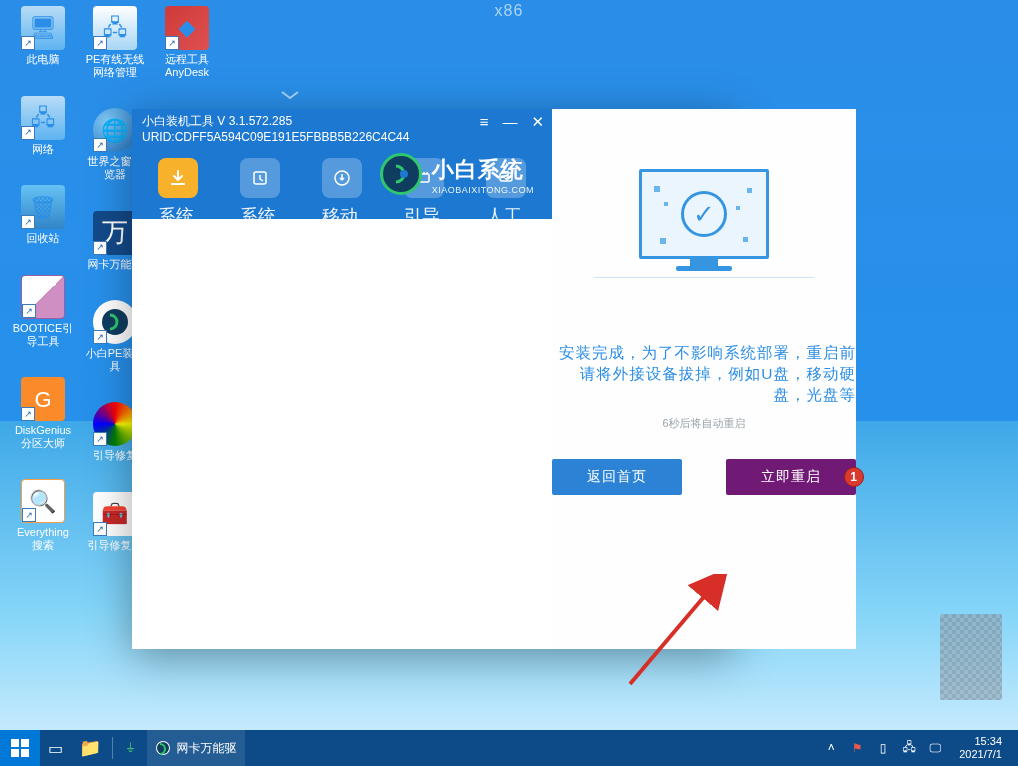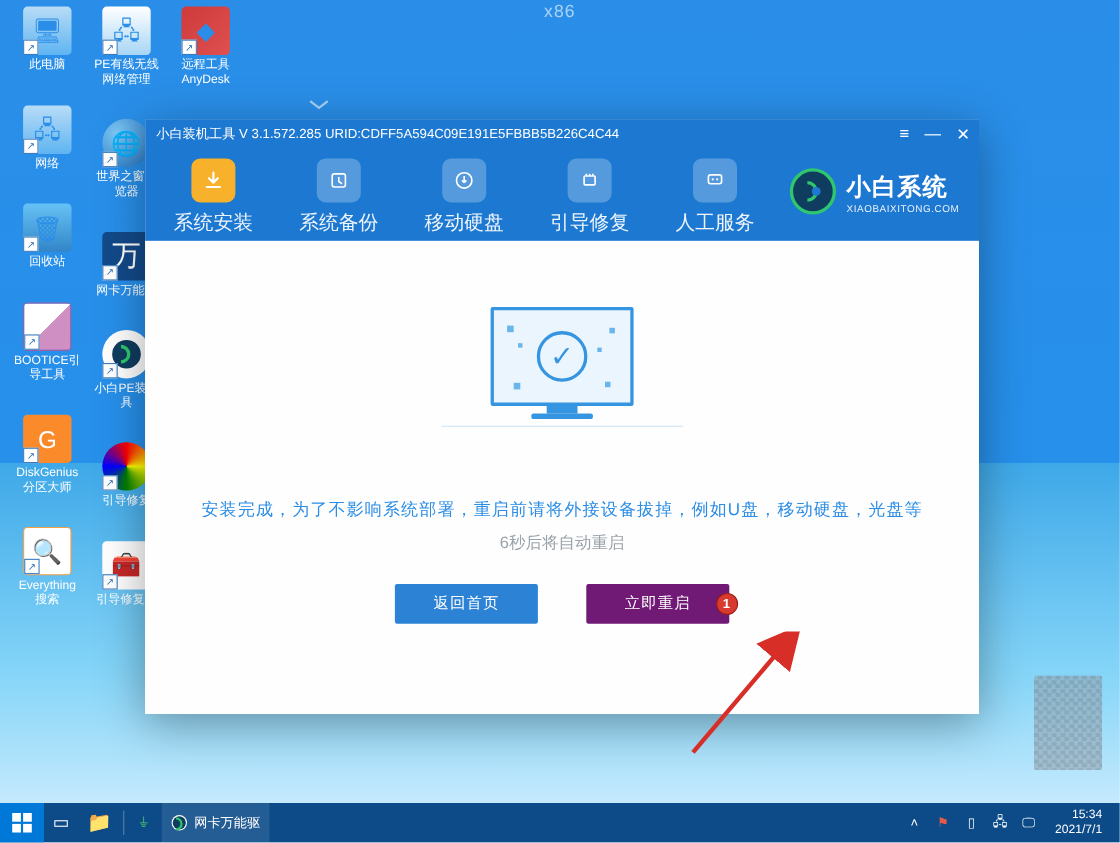--- a/index.html
+++ b/index.html
@@ -80,26 +80,26 @@
   position:absolute; left:0; bottom:0; width:14px;height:14px;
   background:#fff; border:1px solid #3a7bbf; display:flex;
   align-items:center; justify-content:center; font-size:9px; color:#2a6db0;
 }
 
 
 .window {
   position: absolute;
   left: 132px;
   top: 109px;
-  width: 758px;
+  width: 602px;
   height: 540px;
   background: #fff;
   box-shadow: 0 8px 40px rgba(0,0,0,0.35);
   display: flex;
-  flex-direction: column;
+  flex-direction: row;
 }
 .win-hdr {
   height: 110px;
   background: linear-gradient(#1c78d1,#1c78d1);
   color: #fff;
   position: relative;
 }
 .title-row {
   display:flex; align-items:center; gap:6px;
   padding: 4px 10px 0 10px;
@@ -161,21 +161,21 @@
 .msg {
   margin-top: 54px;
   color: #2b8de5;
   font-size: 15.5px;
   letter-spacing: 1px;
   text-align:right;
 }
 .sub-msg {
   margin-top: 10px;
   color: #9aa3aa;
-  font-size: 15px;
+  font-size: 11px;
 }
 .btns {
   margin-top: 28px; display:flex; gap:44px;justify-content:flex-end;
 }
 .btn {
   width: 130px; height:36px; border:none; cursor:pointer; color:#fff;
   font-size:14px; letter-spacing:1px; border-radius:2px; position:relative;
 }
 .btn.secondary { background:#2c82d5; }
 .btn.primary { background:#701a75; }

